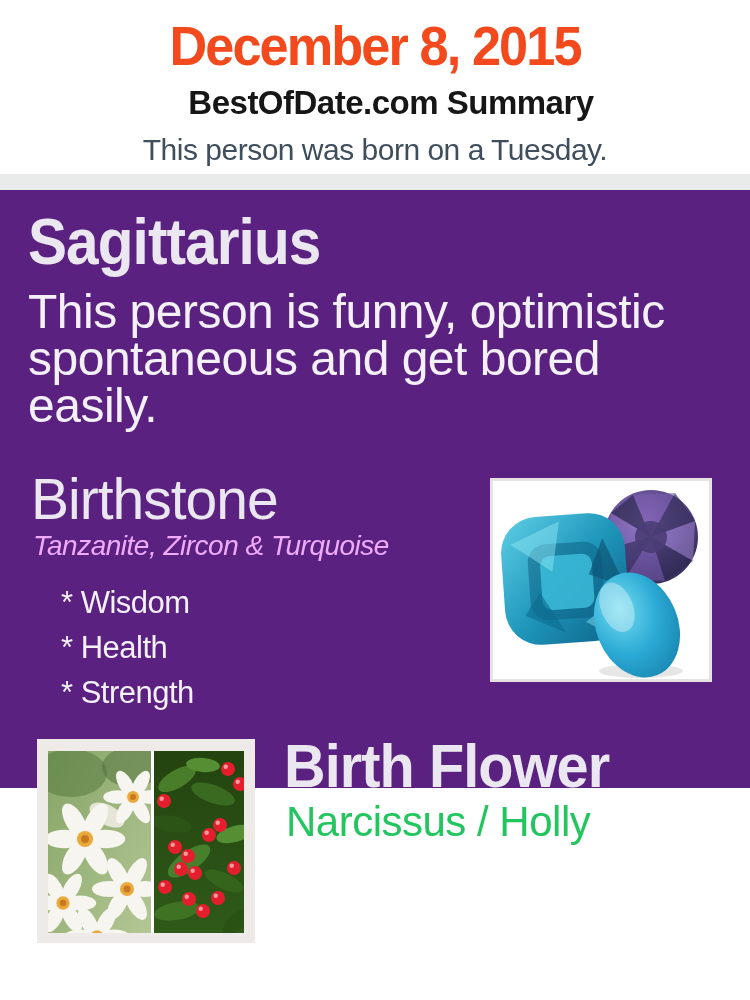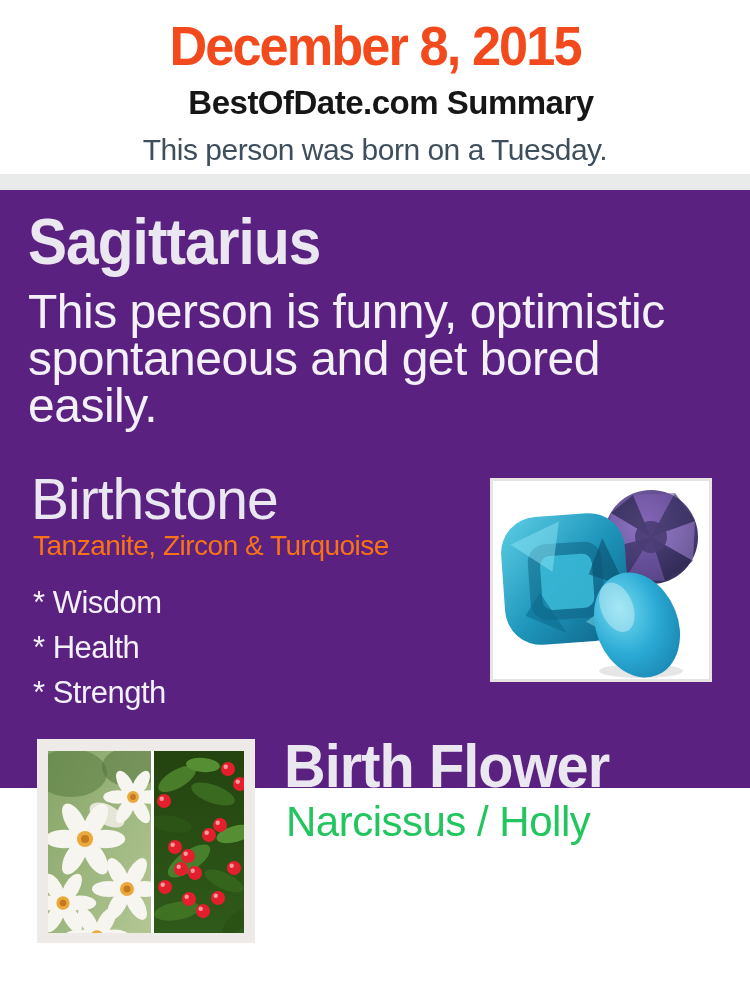--- a/index.html
+++ b/index.html
@@ -35,23 +35,23 @@
     position:absolute;left:28px;top:98px;width:700px;
     font-size:48px;line-height:47px;color:#f4f0f8;letter-spacing:-0.5px;
   }
   .bstone-heading{
     position:absolute;left:31px;top:270px;
     font-size:57px;font-weight:400;letter-spacing:-1px;color:#ebe7f0;
     line-height:1.1;white-space:nowrap;margin-top:8px;
   }
   .bstone-sub{
     position:absolute;left:33px;top:340px;
-    font-size:28px;color:#f97316;letter-spacing:-0.5px;white-space:nowrap;
-  }
-  .trait-list{position:absolute;font-size:31px;color:#f4f0f8;letter-spacing:-0.5px;}
+    font-size:28px;color:#f0abfc;letter-spacing:-0.5px;white-space:nowrap;font-style:italic;
+  }
+  .trait-list{position:absolute;font-size:31px;color:#f4f0f8;letter-spacing:-0.5px;margin-left:28px;}
   .trait-list .trait{line-height:45px;white-space:nowrap;}
   .bstone-traits{left:33px;top:390px;}
   .bflower-traits{left:286px;top:660px;}
   .gem-panel{
     position:absolute;left:490px;top:288px;width:222px;height:204px;
     background:#ffffff;border:3px solid #e6e4e2;box-sizing:border-box;
   }
   .flower-panel{
     position:absolute;left:37px;top:549px;width:218px;height:204px;
   }

